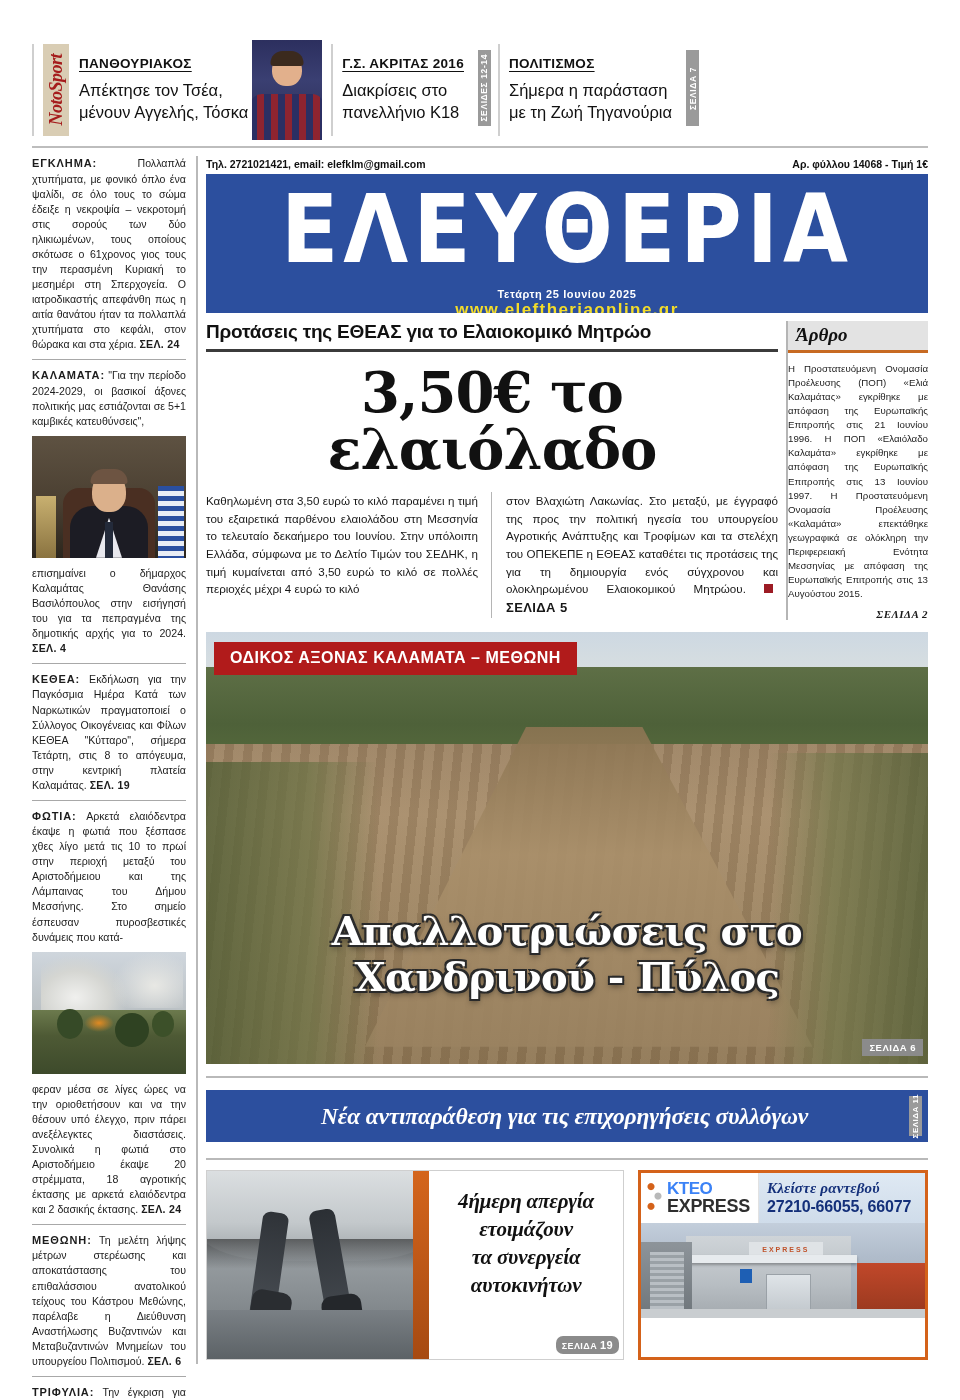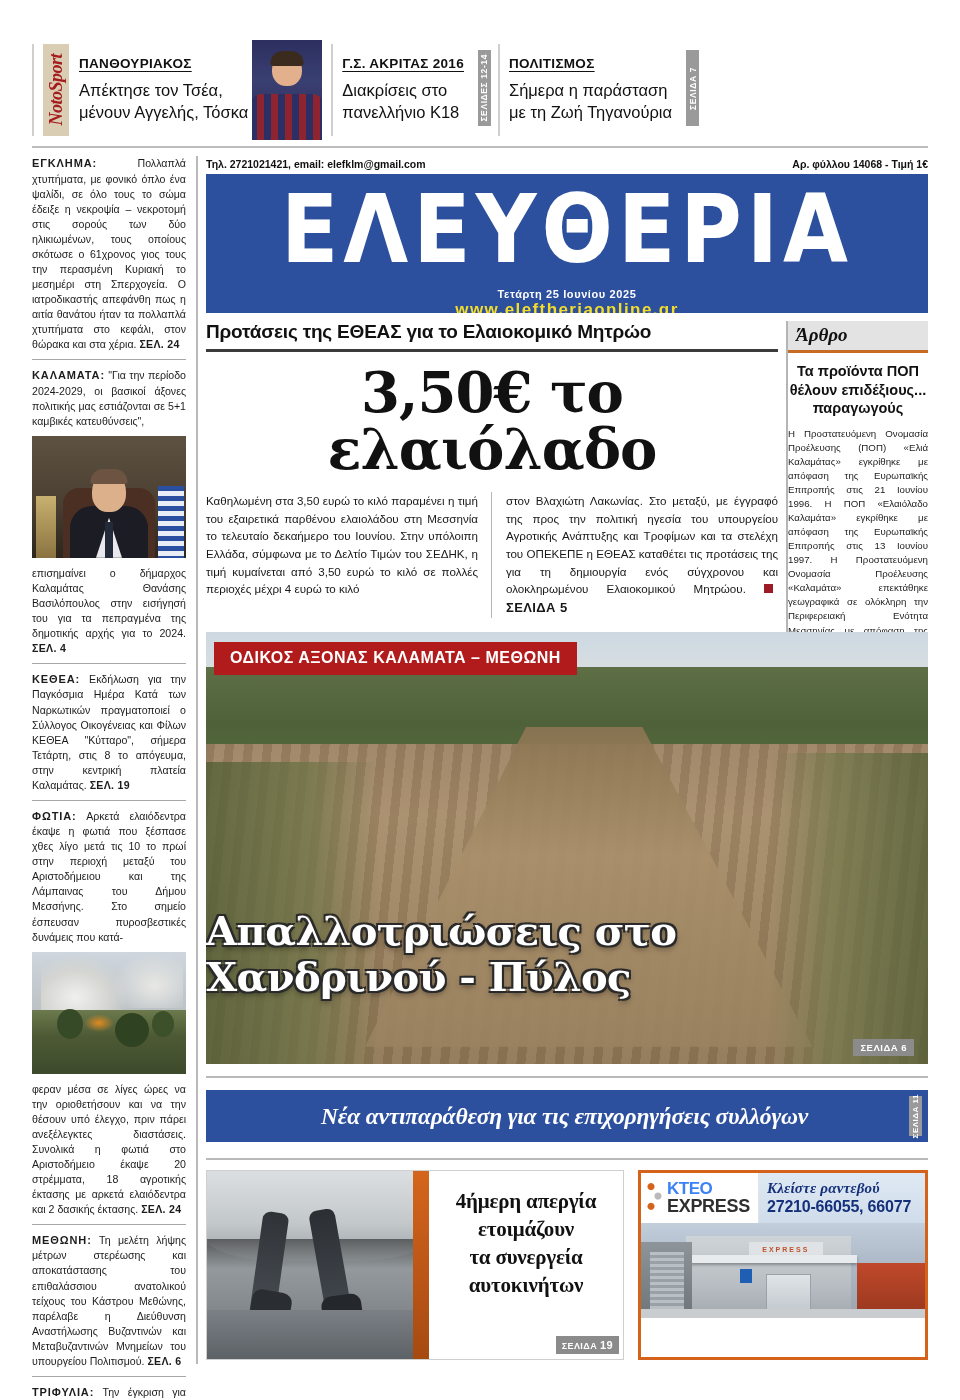--- a/index.html
+++ b/index.html
@@ -361,35 +361,35 @@
     background: #b11b1b;
     color: #fff;
     font-size: 16px;
     font-weight: 700;
     letter-spacing: .5px;
     padding: 7px 16px 8px;
   }
   .photo-headline {
     position: absolute;
     left: 0; right: 0; top: 276px;
-    text-align: left;
+    text-align: center;
     font-family: "DejaVu Serif", serif;
     font-weight: 700;
     font-size: 40px;
     line-height: 1.14;
     color: #ffffff;
     text-shadow:
       -2px -2px 0 #2a2a2a, 2px -2px 0 #2a2a2a,
       -2px 2px 0 #2a2a2a, 2px 2px 0 #2a2a2a,
       0 3px 6px rgba(0,0,0,.55);
     letter-spacing: -.5px;
   }
   .photo-pg {
     position: absolute;
-    right: 14px; bottom: 8px;
+    right: 5px; bottom: 8px;
     background: #8b8b8b;
     color: #fff;
     font-size: 9.5px;
     font-weight: 700;
     letter-spacing: .5px;
     padding: 3px 7px;
   }
 
   
   .blue-rule {
@@ -468,34 +468,36 @@
       background: linear-gradient(180deg,#7a8085,#5c6266); }
 
   .bottom-left-text {
     flex: 1;
     position: relative;
     padding: 16px 14px 0;
     display: flex; flex-direction: column; align-items: center; justify-content: flex-start;
   }
   .bl-line {
     font-family: "Liberation Serif", serif;
+    font-style: italic;
     font-weight: 700;
     font-size: 21px;
     line-height: 1.34;
     color: #111;
     text-align: center;
     letter-spacing: -.2px;
   }
   .bl-pg {
     position: absolute;
     right: 4px; bottom: 5px;
     background: #8b8b8b;
     color: #fff;
     font-size: 9px; font-weight: 700; letter-spacing: .4px;
     padding: 3px 6px;
+    border-radius: 7px;
   }
   .bl-pg b { font-size: 11px; }
 
   
   .kteo-ad {
     position: absolute;
     left: 638px; top: 1170px;
     width: 290px; height: 190px;
     border: 3px solid #d4621a;
     background: #fff;
@@ -704,21 +706,20 @@
       <div class="lead-col first">Καθηλωμένη στα 3,50 ευρώ το κιλό παραμένει η τιμή του εξαιρετικά παρθένου ελαιολάδου στη Μεσσηνία το τελευταίο δεκαήμερο του Ιουνίου. Στην υπόλοιπη Ελλάδα, σύμφωνα με το Δελτίο Τιμών του ΣΕΔΗΚ, η τιμή κυμαίνεται από 3,50 ευρώ το κιλό σε πολλές περιοχές μέχρι 4 ευρώ το κιλό</div>
       <div class="lead-col">
         <span>στον Βλαχιώτη Λακωνίας. Στο μεταξύ, με έγγραφό της προς την πολιτική ηγεσία του υπουργείου Αγροτικής Ανάπτυξης και Τροφίμων και τα στελέχη του ΟΠΕΚΕΠΕ η ΕΘΕΑΣ καταθέτει τις προτάσεις της για τη δημιουργία ενός σύγχρονου και ολοκληρωμένου Ελαιοκομικού Μητρώου.</span>
         <span class="sq"></span><span class="pg-ref">ΣΕΛΙΔΑ 5</span>
       </div>
     </div>
   </div>
 
   <div class="article-box">
     <div class="article-tag">Άρθρο</div>
-    <div class="article-title">Τα προϊόντα ΠΟΠ θέλουν επιδέξιους... παραγωγούς</div>
     <div class="article-body">Η Προστατευόμενη Ονομασία Προέλευσης (ΠΟΠ) «Ελιά Καλαμάτας» εγκρίθηκε με απόφαση της Ευρωπαϊκής Επιτροπής στις 21 Ιουνίου 1996. Η ΠΟΠ «Ελαιόλαδο Καλαμάτα» εγκρίθηκε με απόφαση της Ευρωπαϊκής Επιτροπής στις 13 Ιουνίου 1997. Η Προστατευόμενη Ονομασία Προέλευσης «Καλαμάτα» επεκτάθηκε γεωγραφικά σε ολόκληρη την Περιφερειακή Ενότητα Μεσσηνίας με απόφαση της Ευρωπαϊκής Επιτροπής στις 13 Αυγούστου 2015.</div>
     <div class="article-pg">ΣΕΛΙΔΑ 2</div>
   </div>
 
   <div class="main-photo">
     <div class="mph-sky"></div>
     <div class="mph-hills"></div>
     <div class="mph-trees"></div>
     <div class="mph-field"></div>
     <div class="mph-furrow"></div>

